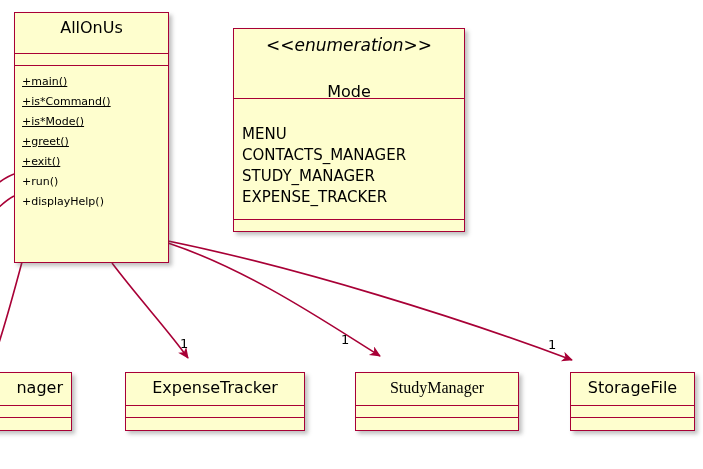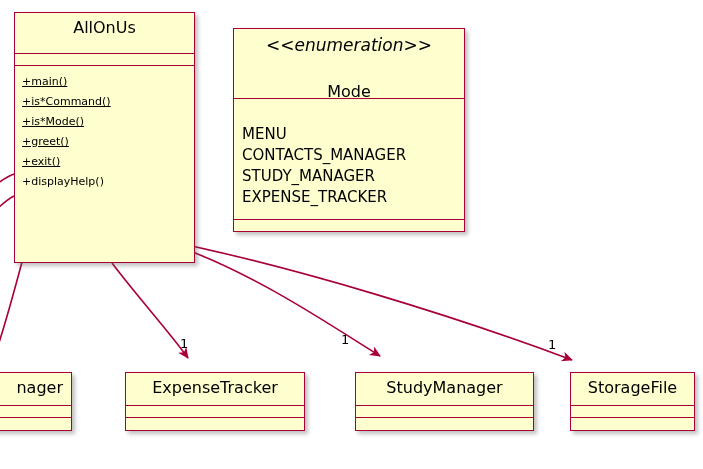--- a/index.html
+++ b/index.html
@@ -123,29 +123,30 @@
 
     <path d="M168,243 C250,270 330,325 380,356" fill="none" stroke="#A80036" stroke-width="1.6" marker-end="url(#arrowOpen)"></path>
 
     <path d="M168,241 C300,268 460,318 572,360" fill="none" stroke="#A80036" stroke-width="1.6" marker-end="url(#arrowOpen)"></path>
   </svg>
 
   <div class="edge-label" style="left:180px; top:336px;">1</div>
   <div class="edge-label" style="left:341px; top:332px;">1</div>
   <div class="edge-label" style="left:548px; top:337px;">1</div>
 
-  <div class="uml-node" style="left:14px; top:12px; width:181px; height:251px;">
+  <div class="uml-node" style="left:14px; top:12px; width:155px; height:251px;">
     <div class="compartment title-comp" style="height:41px;">AllOnUs</div>
     <div class="compartment empty-comp"></div>
     <div class="compartment last members">
       <div class="member static">+main()</div>
       <div class="member static">+is*Command()</div>
       <div class="member static">+is*Mode()</div>
       <div class="member static">+greet()</div>
       <div class="member static">+exit()</div>
+      <div class="member">+run()</div>
       <div class="member">+displayHelp()</div>
     </div>
   </div>
 
   <div class="uml-node" style="left:233px; top:28px; width:232px; height:204px;">
     <div class="compartment title-comp" style="height:70px;">
       <span class="stereo">&lt;&lt;enumeration&gt;&gt;</span>
       <span class="enum-name">Mode</span>
     </div>
     <div class="compartment lits" style="height:101px;">
@@ -162,21 +163,21 @@
     <div class="compartment" style="height:12px;"></div>
     <div class="compartment last" style="height:12px;"></div>
   </div>
 
   <div class="uml-node" style="left:125px; top:372px; width:180px; height:59px;">
     <div class="compartment title-comp" style="height:33px;">ExpenseTracker</div>
     <div class="compartment" style="height:12px;"></div>
     <div class="compartment last" style="height:12px;"></div>
   </div>
 
-  <div class="uml-node" style="left:355px; top:372px; width:179px; height:59px;">
+  <div class="uml-node" style="left:355px; top:372px; width:164px; height:59px;font-family:Liberation Serif, serif;">
     <div class="compartment title-comp" style="height:33px;">StudyManager</div>
     <div class="compartment" style="height:12px;"></div>
     <div class="compartment last" style="height:12px;"></div>
   </div>
 
   <div class="uml-node" style="left:570px; top:372px; width:125px; height:59px;">
     <div class="compartment title-comp" style="height:33px;">StorageFile</div>
     <div class="compartment" style="height:12px;"></div>
     <div class="compartment last" style="height:12px;"></div>
   </div>

